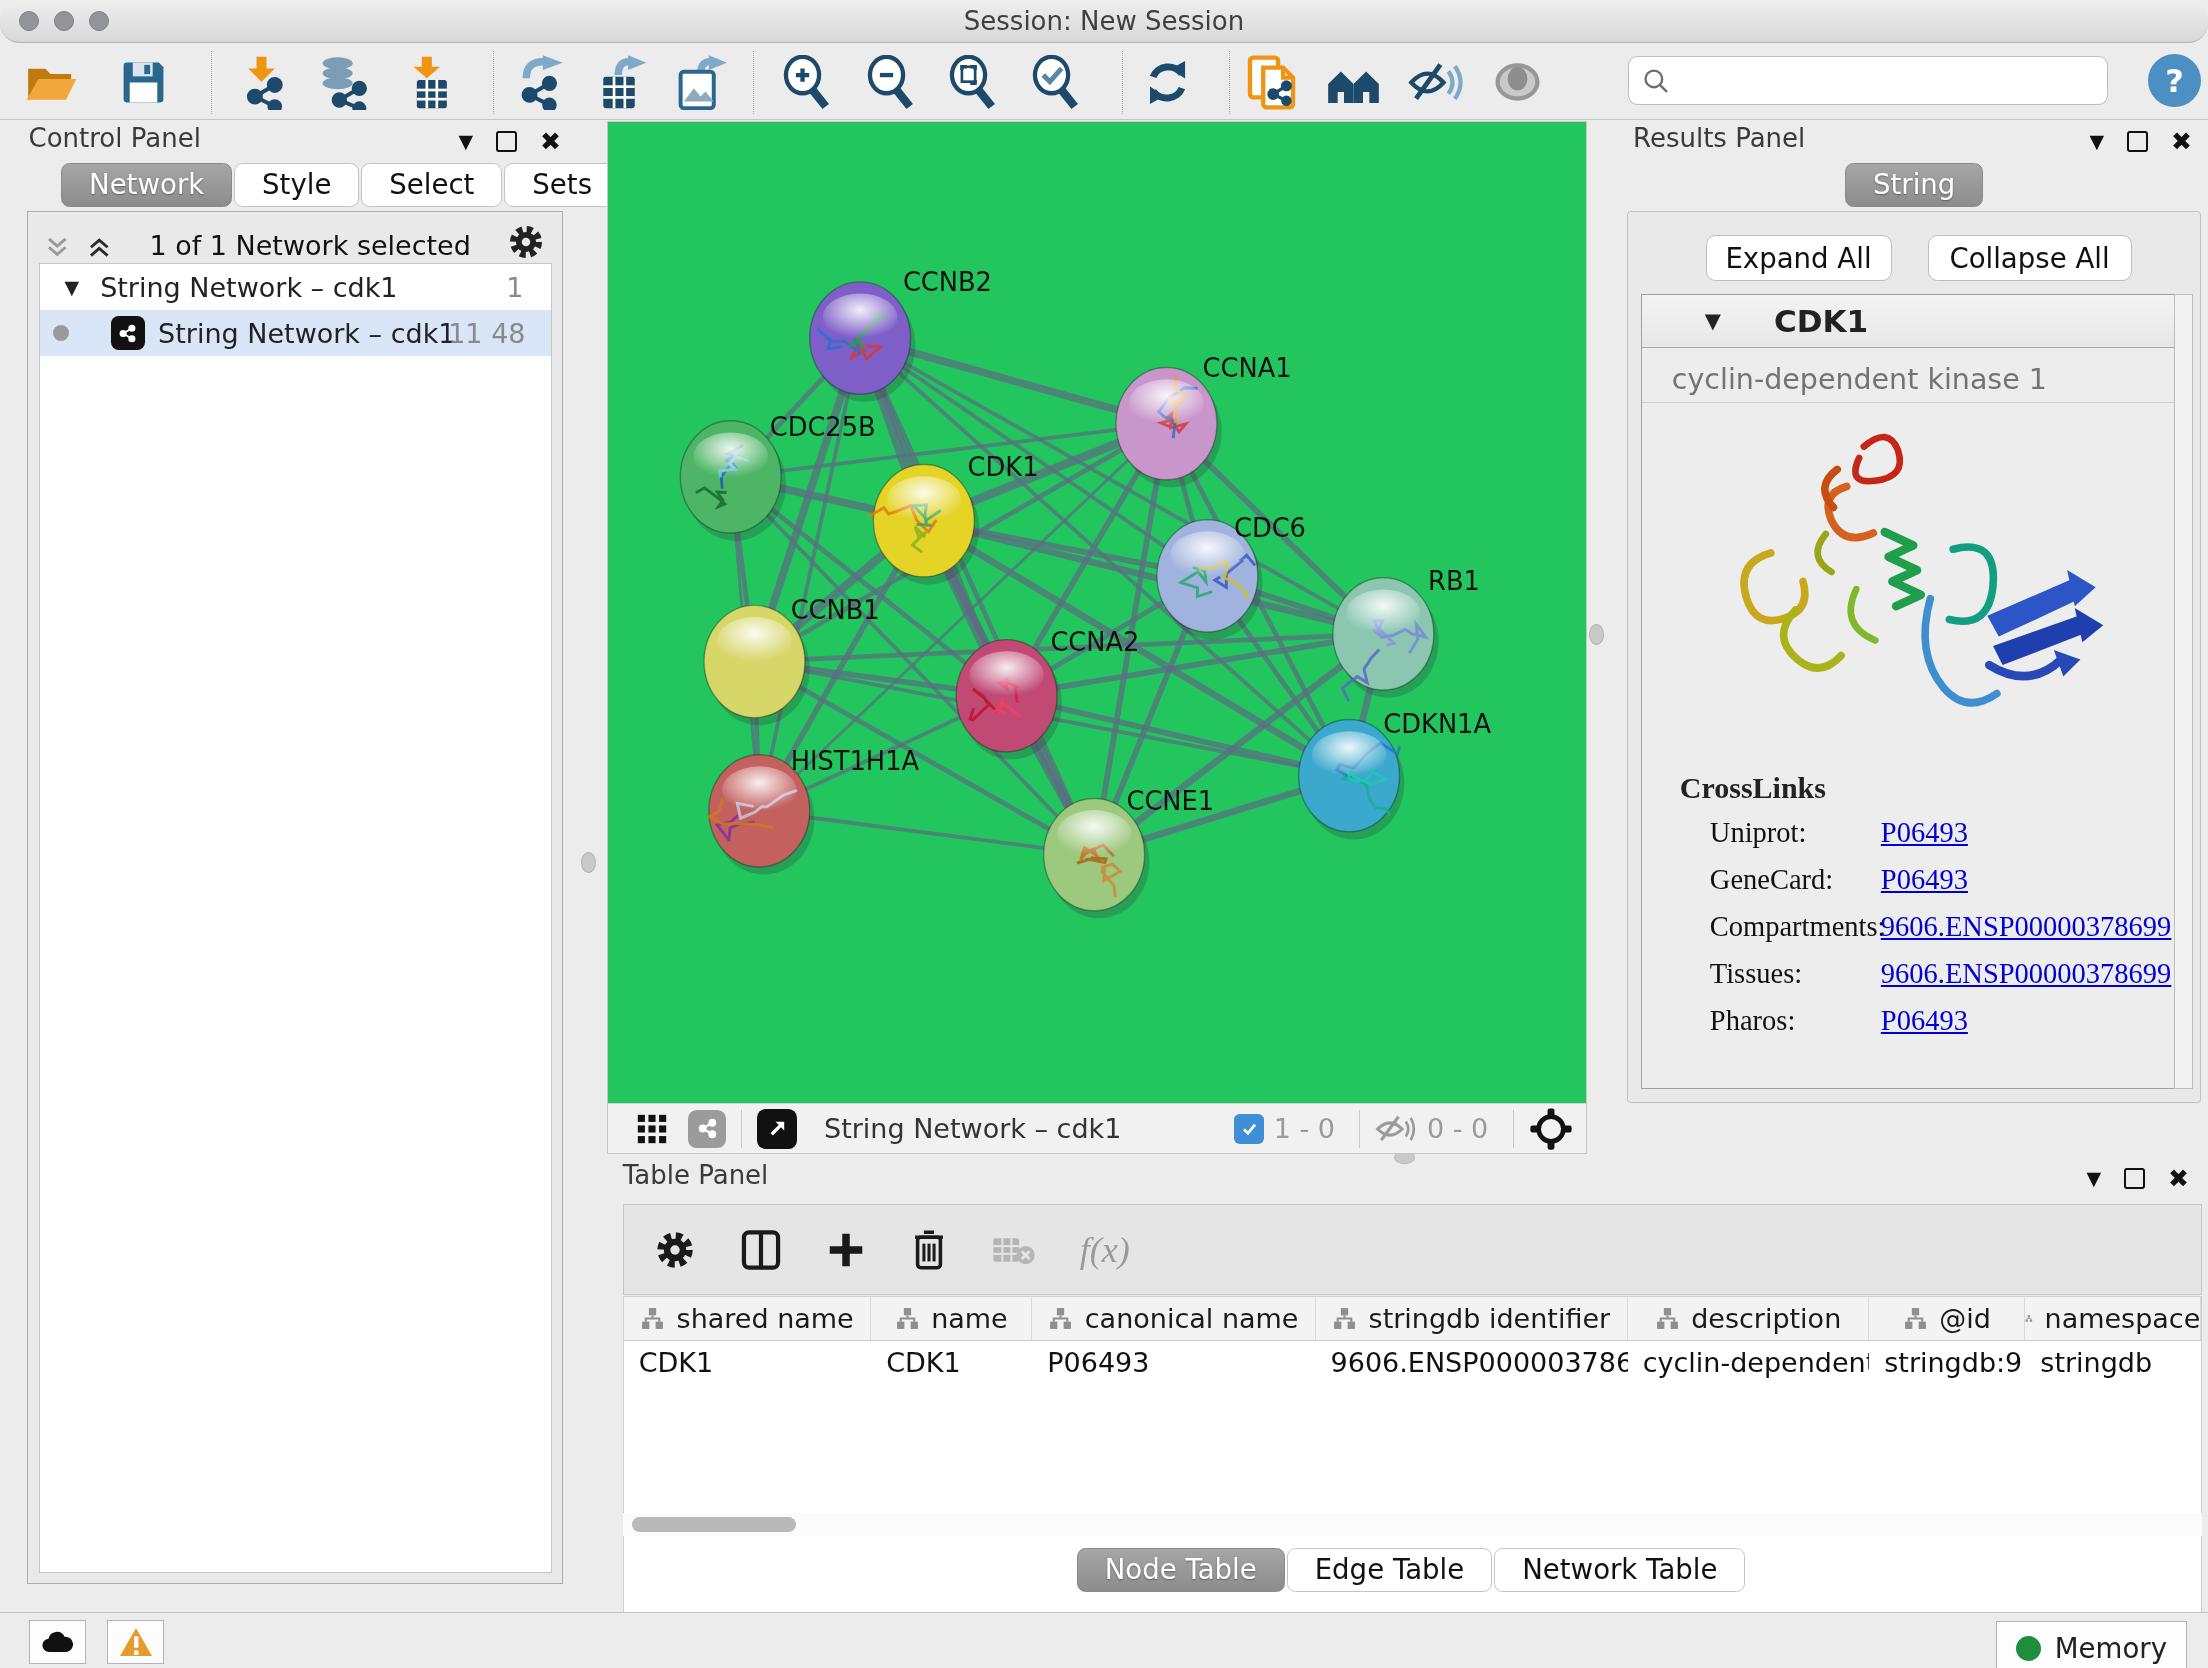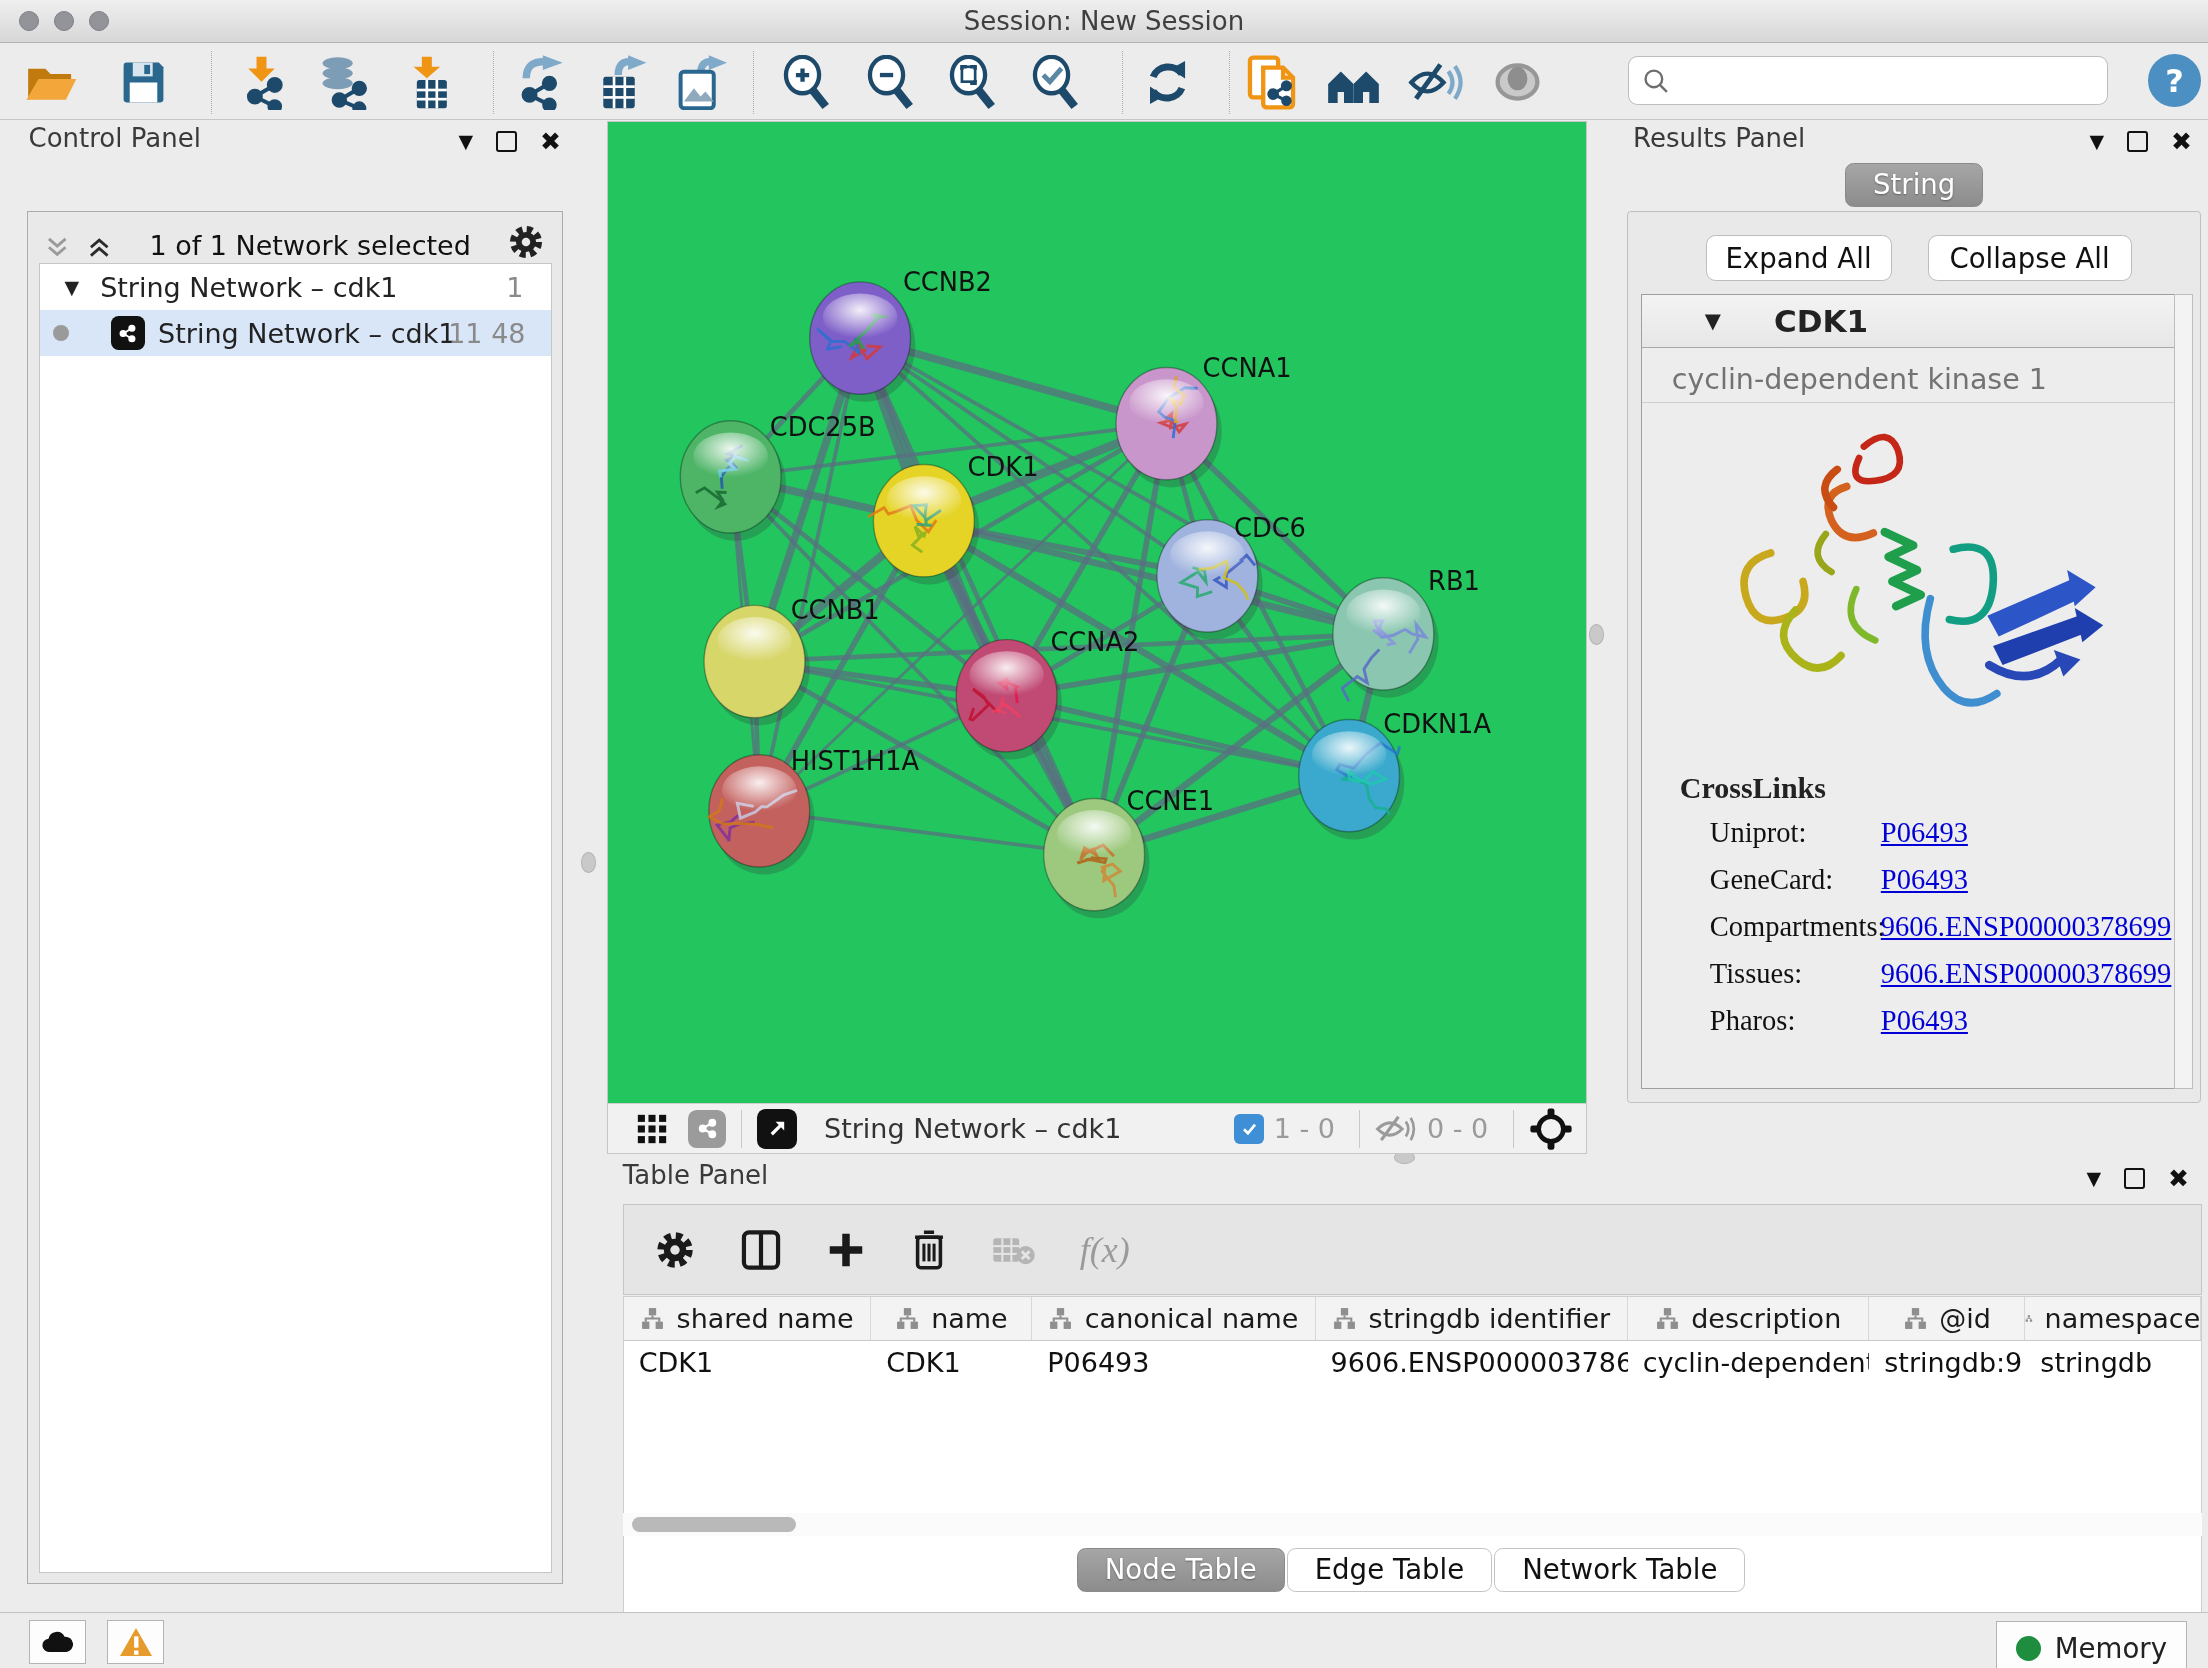--- a/index.html
+++ b/index.html
@@ -3,21 +3,21 @@
 <meta charset="utf-8">
 <style>
   * { box-sizing: border-box; }
   html,body { margin:0; padding:0; }
   body {
     width:2208px; height:1668px; position:relative; overflow:hidden;
     background:#ececec; font-family:"DejaVu Sans", sans-serif; color:#222;
   }
   
   .titlebar { position:absolute; left:0; top:0; width:2208px; height:43px;
-    background:linear-gradient(#efefef,#d7d7d7); border-bottom:1px solid #b3b3b3; }
+    background:linear-gradient(#efefef,#d7d7d7); border-bottom:1px solid #b3b3b3;border-radius:20px; }
   .tl-dot { position:absolute; top:11.4px; width:20px; height:20px; border-radius:50%;
     background:#93939a; border:1px solid #7e7e85; }
   .win-title { position:absolute; left:0; top:0; width:100%; height:43px; line-height:43px;
     text-align:center; font-size:26px; color:#3f3f3f; }
   
   .toolbar { position:absolute; left:0; top:43px; width:2208px; height:77px;
     background:#ececec; border-bottom:1px solid #c6c6c6; }
   .tbtn { position:absolute; top:9.5px; width:59px; height:59px; display:flex;
     align-items:center; justify-content:center; }
   .tsep { position:absolute; top:7.6px; width:0; height:63px; border-left:1.9px dotted #ababab; }
@@ -290,20 +290,26 @@
 
 <div class="control-panel">
   <div style="position:relative; height:36px;">
     <span class="panel-title" style="position:absolute; left:28.5px; top:1.9px;">Control Panel</span>
     <div class="ph-icons" style="right:27px;">
       <span class="ph-tri">▼</span>
       <span class="ph-sq"></span>
       <span class="ph-x">✖</span>
     </div>
   </div>
+  <div class="tabrow" style="position:absolute; left:61px; top:42px;" id="cp-tabs">
+      <span class="tab active">Network</span>
+      <span class="tab">Style</span>
+      <span class="tab">Select</span>
+      <span class="tab">Sets</span>
+    </div>
   <div class="cp-box">
     <div class="cp-statusrow">
       <svg width="28.5" height="28.5" viewBox="0 0 24 24" style="margin-left:15px">
         <path d="M5 5 l7 6 7-6 M5 12 l7 6 7-6" stroke="#9a9a9a" stroke-width="2.4" fill="none"></path>
       </svg>
       <svg width="28.5" height="28.5" viewBox="0 0 24 24" style="margin-left:13.3px">
         <path d="M5 19 l7-6 7 6 M5 12 l7-6 7 6" stroke="#2a2a2a" stroke-width="2.4" fill="none"></path>
       </svg>
       <span style="flex:1; text-align:center; font-size:27px; color:#111;">1 of 1 Network selected</span>
       <svg width="38" height="38" viewBox="0 0 32 32" style="margin-right:17px">

